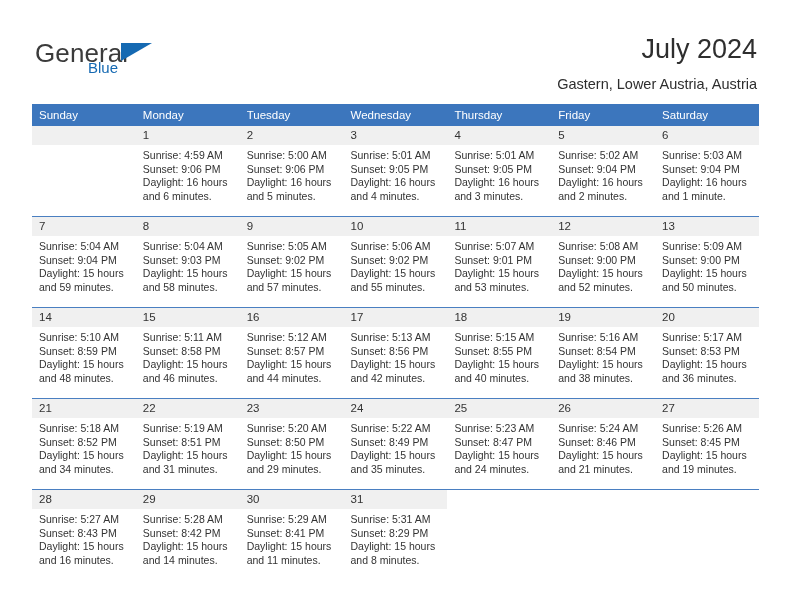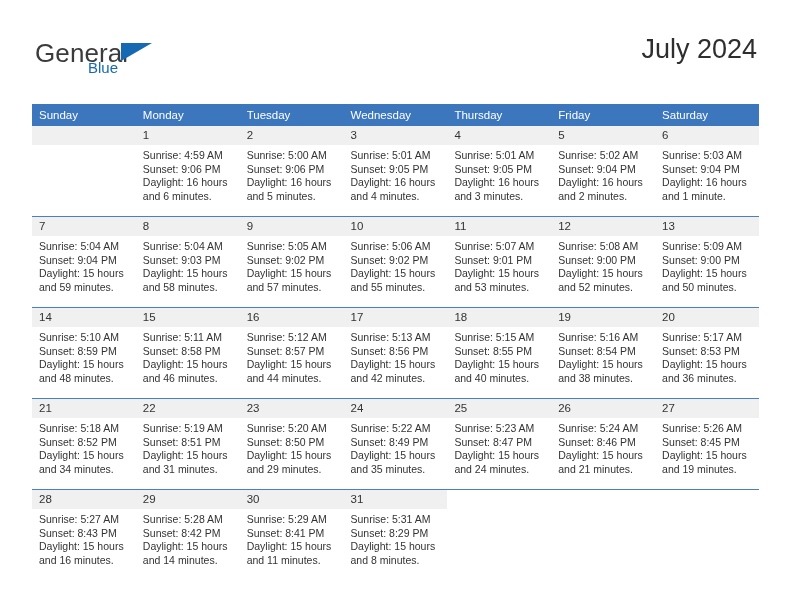--- a/index.html
+++ b/index.html
@@ -145,20 +145,21 @@
 
   <div class="top">
 
     <div class="brand">
       <span class="brand-general">General</span>
       <span class="brand-triangle"></span>
       <span class="brand-blue">Blue</span>
     </div>
 
     <div class="title">July 2024</div>
+    <div class="subtitle">Gastern, Lower Austria, Austria</div>
   </div>
 
   <div class="calendar">
     <table class="cal">
       <thead>
         <tr id="weekday-row">
             <th>Sunday</th>
             <th>Monday</th>
             <th>Tuesday</th>
             <th>Wednesday</th>

